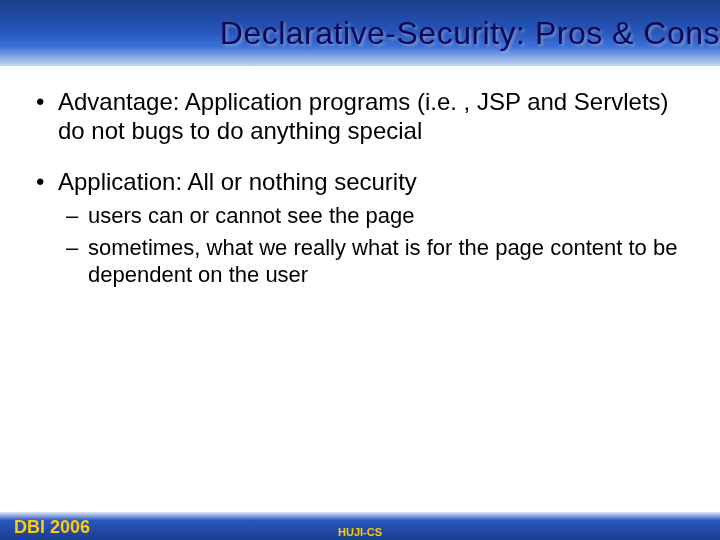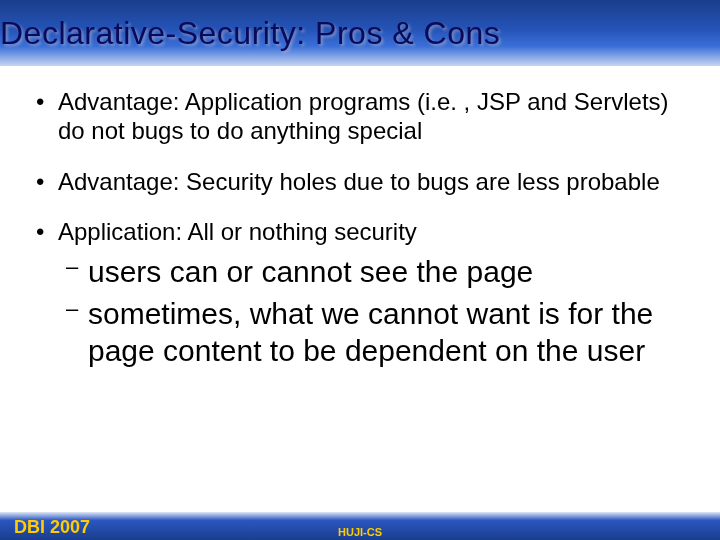--- a/index.html
+++ b/index.html
@@ -3,21 +3,21 @@
 <meta charset="utf-8">
 <style>
   * { margin: 0; padding: 0; box-sizing: border-box; }
   html, body { width: 720px; height: 540px; font-family: Arial, Helvetica, sans-serif; background: #fff; overflow: hidden; }
   .slide { width: 720px; height: 540px; position: relative; display: flex; flex-direction: column; }
   .title-bar {
     background: linear-gradient(to bottom, #1a3e8c 0%, #2554b8 45%, #3a6fd8 70%, #c6d6f2 100%);
     height: 66px;
     display: flex;
     align-items: center;
-    justify-content: flex-start;
+    justify-content: flex-end;
   }
   .title {
     font-size: 32px;
     color: #0a0a5a;
     text-shadow: 2px 2px 3px rgba(180,180,200,0.6);
     font-weight: normal;
     letter-spacing: 0.5px;
   }
   .body {
     flex: 1;
@@ -34,21 +34,21 @@
   }
   ul.level1 > li::before {
     content: "•";
     position: absolute;
     left: 6px;
     top: 0;
     font-size: 24px;
   }
   ul.level2 { list-style: none; margin-top: 6px; margin-left: 6px; }
   ul.level2 > li {
-    font-size: 30px;
+    font-size: 22px;
     line-height: 1.25;
     margin-bottom: 4px;
     padding-left: 24px;
     position: relative;
   }
   ul.level2 > li::before {
     content: "–";
     position: absolute;
     left: 2px;
     top: 0;
@@ -86,34 +86,31 @@
   <div class="title-bar">
     <div class="title">Declarative-Security: Pros &amp; Cons</div>
   </div>
 
   <div class="body">
     <ul class="level1">
       <li>
         <span>Advantage: Application programs (i.e. , JSP and Servlets) do not bugs to do anything special</span>
       </li>
       <li>
-        <span>Advantage: Security holes due to bugs are less probable</span>
-      </li>
-      <li>
         <span>Application: All or nothing security</span>
         <ul class="level2">
           <li>
             <span>users can or cannot see the page</span>
           </li>
           <li>
-            <span>sometimes, what we cannot want is for the page content to be dependent on the user</span>
+            <span>sometimes, what we really what is for the page content to be dependent on the user</span>
           </li>
         </ul>
       </li>
     </ul>
   </div>
 
   <div class="footer">
-    <div class="footer-left">DBI 2007</div>
+    <div class="footer-left">DBI 2006</div>
     <div class="footer-center">HUJI-CS</div>
   </div>
 
 </div>
 
 </body></html>

